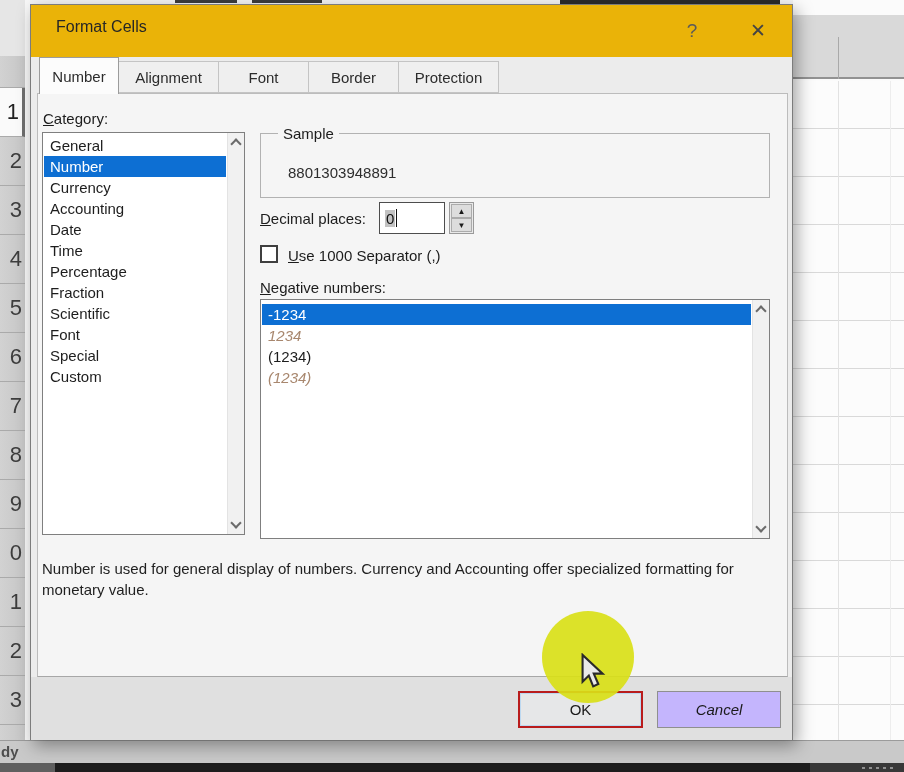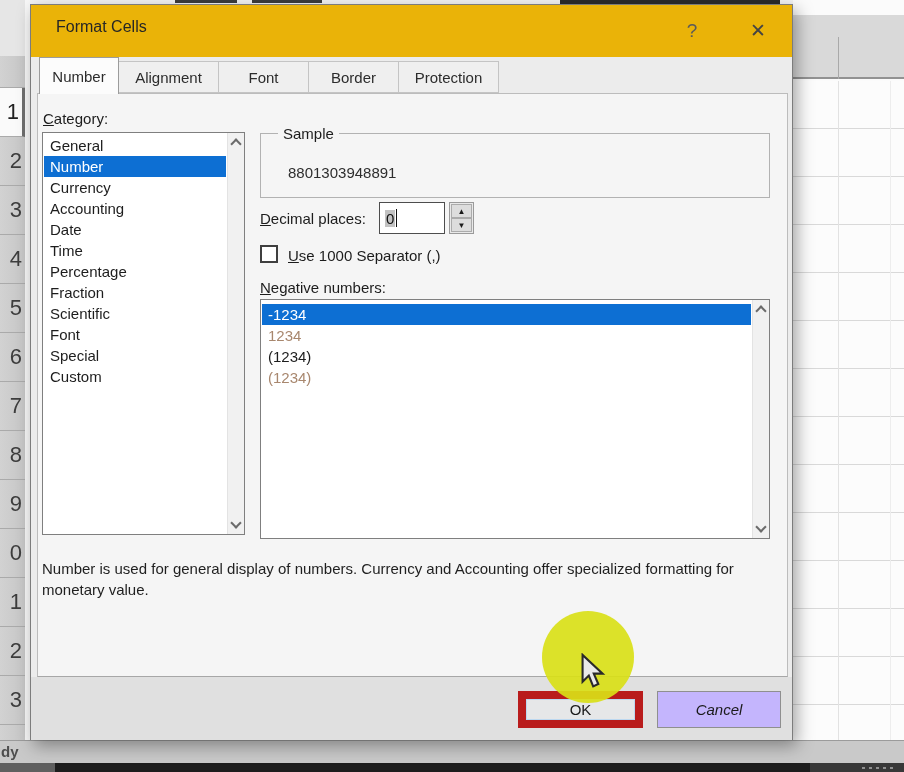--- a/index.html
+++ b/index.html
@@ -58,21 +58,21 @@
     background:#f5f5f5; border:1px solid #bcbcbc; border-bottom:1px solid #a7a7a7; z-index:1; }
 
   .lbl { position:absolute; font-size:15px; color:#1c1c1c; white-space:pre; }
   .u { text-decoration:underline; }
 
   .cat-list { position:absolute; left:4px; top:38px; width:203px; height:403px;
     background:#ffffff; border:1px solid #7f7f7f; }
   .list-items { position:absolute; left:1px; top:2px; right:18px; }
   .li { height:21px; line-height:21px; font-size:15px; color:#1d1d1d; padding-left:6px; white-space:pre; }
   .li.sel { background:#0d6fd3; color:#ffffff; }
-  .li.red { color:#a8876e; }
+  .li.red { color:#a8876e;font-style:italic; }
   .scrollbar { position:absolute; right:0; top:0; bottom:0; width:17px; background:#f1f1f1;
     border-left:1px solid #e3e3e3; }
   .chev { position:absolute; left:4px; width:8px; height:8px; border:solid #6b6b6b;
     border-width:0 2px 2px 0; }
   .chev.up { top:7px; transform:rotate(-135deg); }
   .chev.down { bottom:7px; transform:rotate(45deg); }
 
   .groupbox { position:absolute; left:222px; top:39px; width:510px; height:65px;
     border:1px solid #b2b2b2; background:#f5f5f5; }
   .groupbox .legend { position:absolute; left:17px; top:-9px; background:#f5f5f5;
@@ -95,21 +95,21 @@
 
   .neg-list { position:absolute; left:222px; top:205px; width:510px; height:240px;
     background:#ffffff; border:1px solid #7f7f7f; }
 
   .desc { position:absolute; left:4px; top:464px; width:722px; font-size:15px;
     line-height:21px; color:#1f1f1f; }
 
   .footer { position:absolute; left:0; top:672px; width:100%; height:63px; background:#e0e0e0; }
   .btn { position:absolute; top:14px; height:37px; font-size:15px; color:#1a1a1a;
     display:flex; align-items:center; justify-content:center; }
-  .btn-ok { left:487px; width:125px; background:#e6e7e8; border:8px solid #b91c1c;
+  .btn-ok { left:487px; width:125px; background:#e6e7e8; border:2px solid #b91c1c;
     box-shadow:inset 0 0 0 1px #bcd8f0; }
   .btn-cancel { left:626px; width:124px; background:#c4b5fd; border:1px solid #8f8f8f;font-style:italic; }
 
   
   .click-circle { position:absolute; left:542px; top:611px; width:92px; height:92px;
     border-radius:50%; background:rgba(217,224,23,0.92); z-index:10; }
   .cursor { position:absolute; left:580px; top:653px; z-index:11; }
 </style>
 </head>
 <body>

